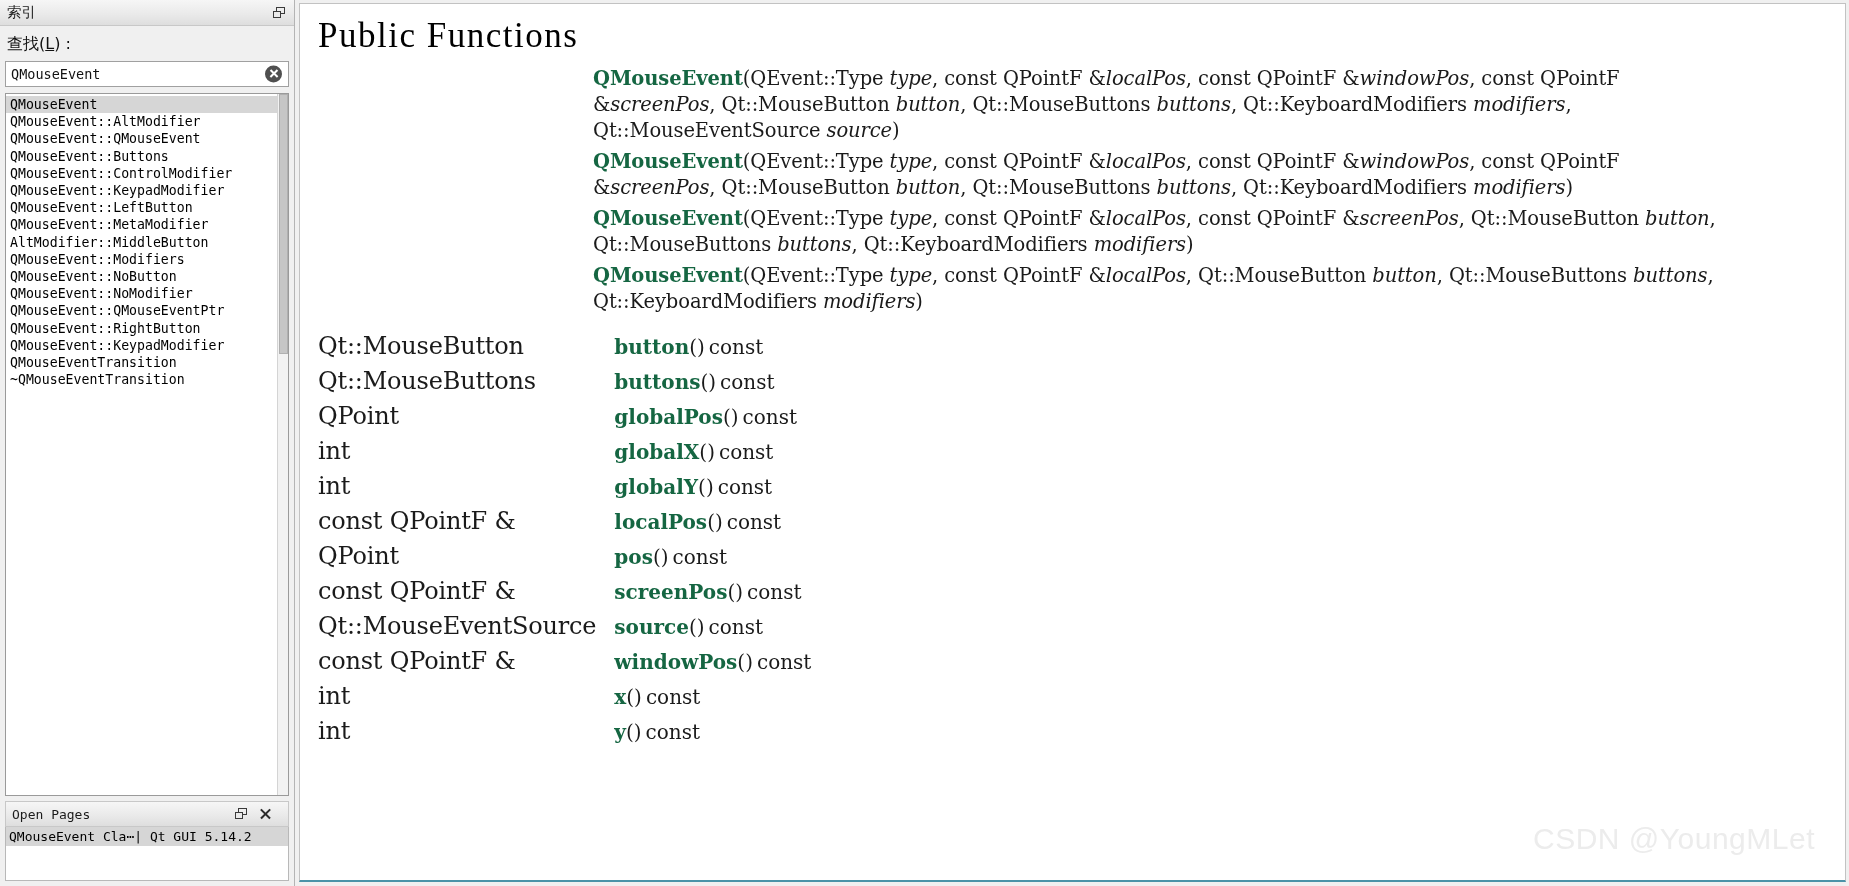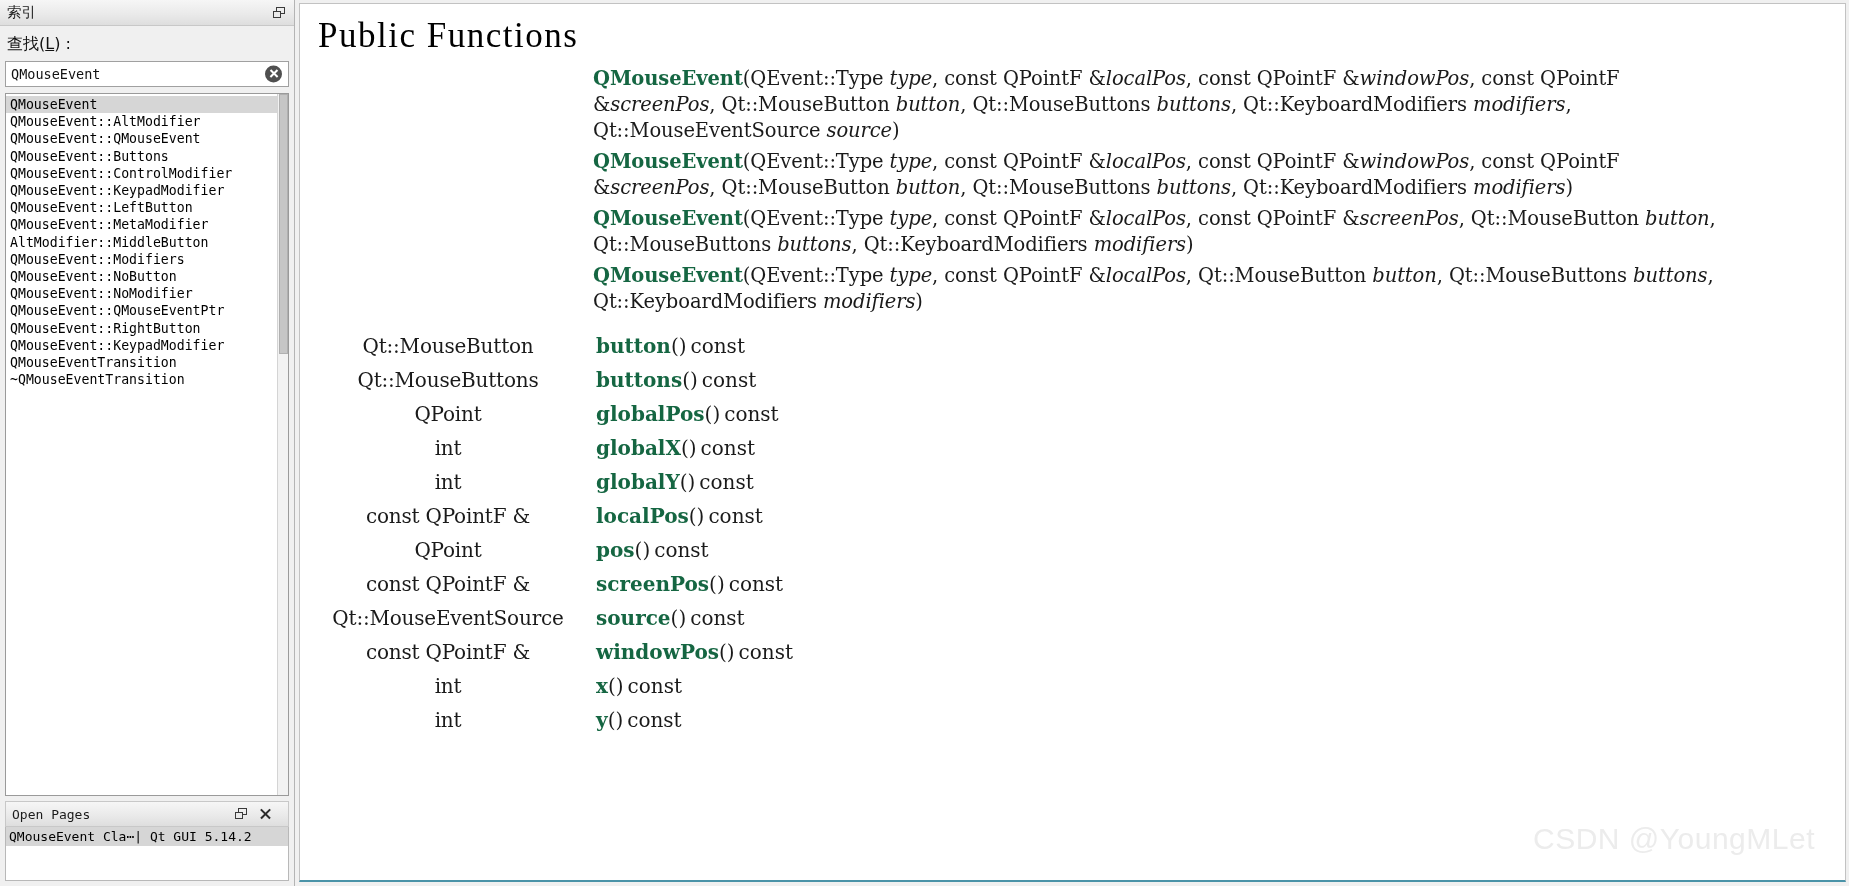--- a/index.html
+++ b/index.html
@@ -281,23 +281,23 @@
     margin-top: 14px;
     border-collapse: collapse;
     width: 100%;
   }
   .func-row td {
     padding: 0;
     vertical-align: baseline;
     white-space: nowrap;
   }
   .ret-type {
-    text-align: center;
+    text-align: left;
     font-family: "DejaVu Serif", serif;
-    font-size: 20px;
+    font-size: 24px;
     line-height: 34px;
     color: #1a1a1a;
     width: 260px;
     padding-right: 18px !important;
     letter-spacing: -0.2px;
   }
   .fn-cell {
     font-family: "DejaVu Serif", serif;
     font-size: 20px;
     line-height: 34px;

